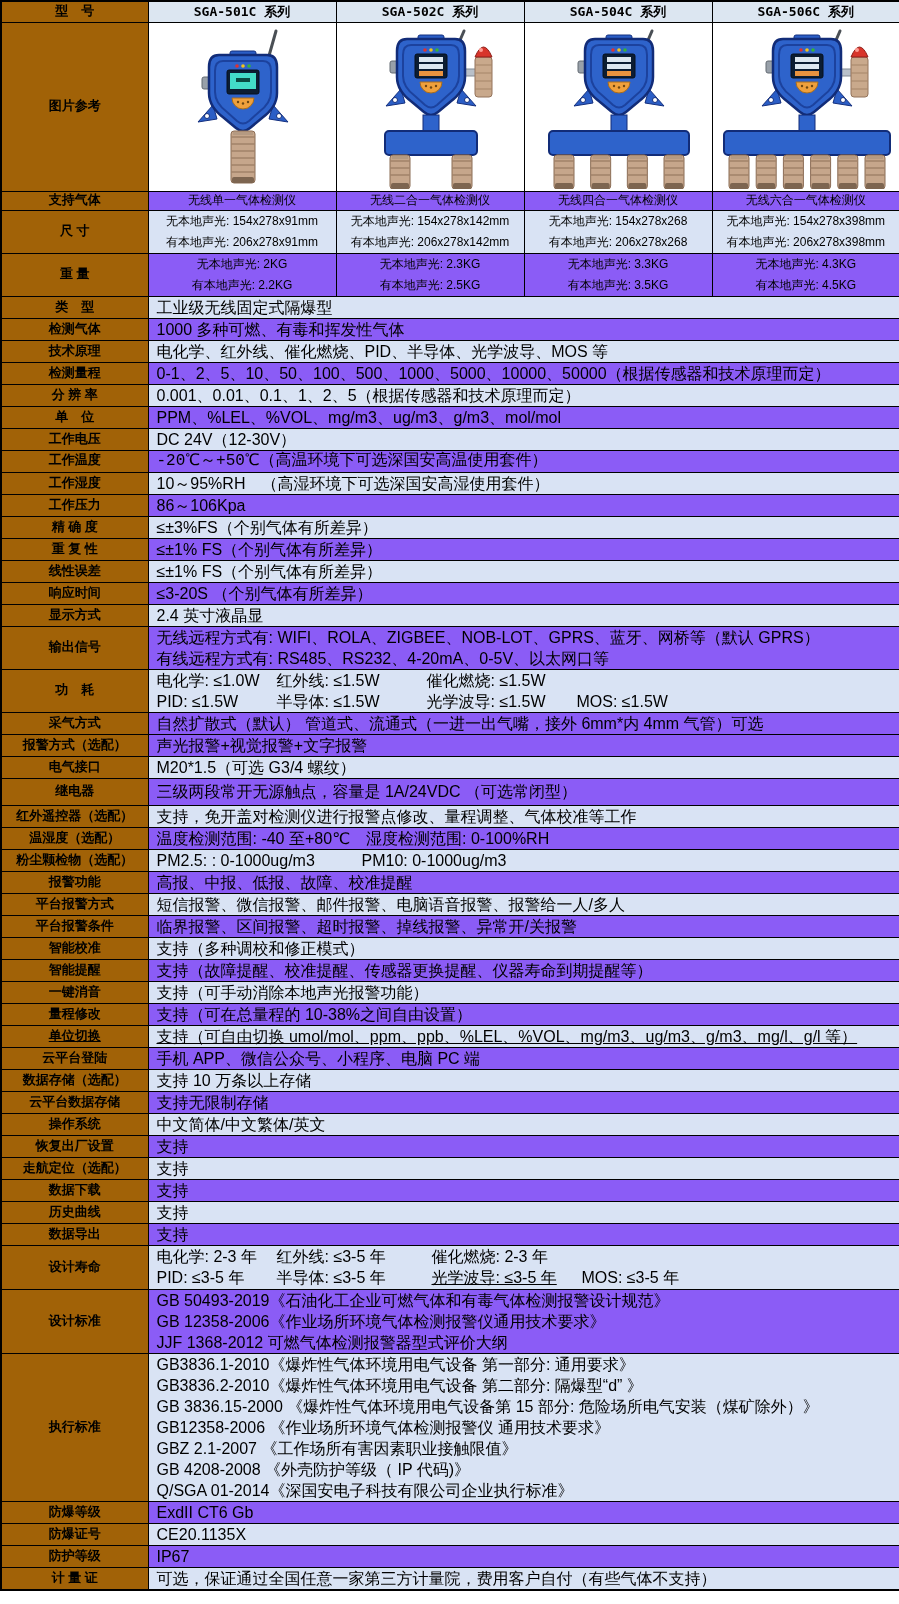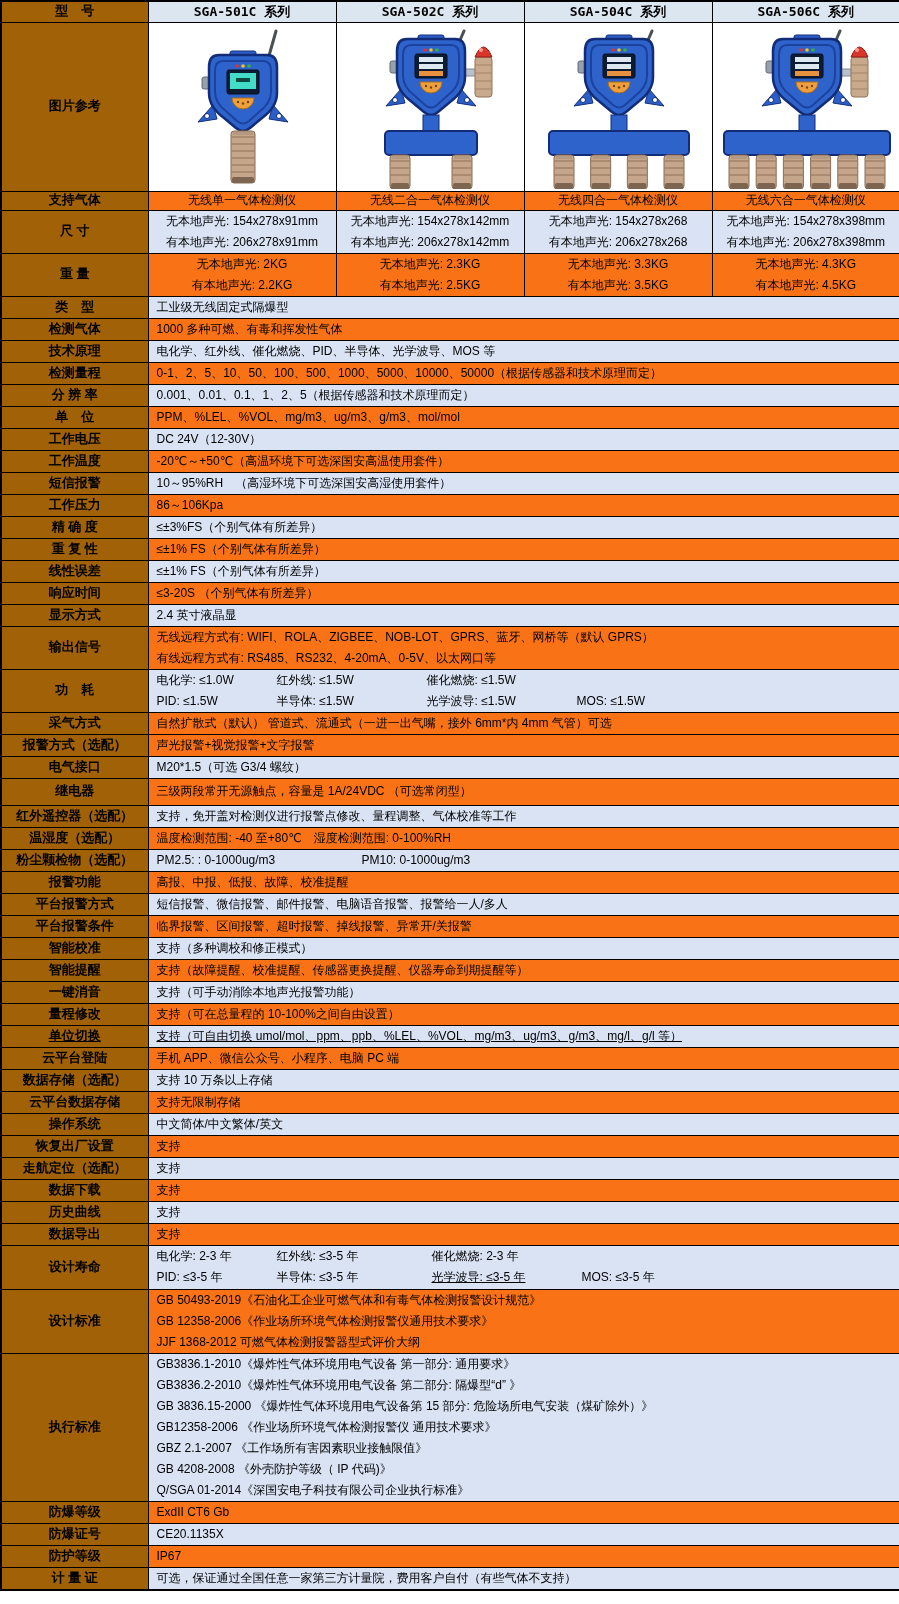--- a/index.html
+++ b/index.html
@@ -4,25 +4,25 @@
 <style>
   html,body{margin:0;padding:0;background:#fff;}
   body{width:899px;font-family:"Liberation Sans","DejaVu Sans",sans-serif;color:#000;}
   table{border-collapse:collapse;width:899px;table-layout:fixed;border:2px solid #000;}
   td{border:1px solid #000;overflow:hidden;vertical-align:middle;padding:0;}
   col.c-label{width:147px;}
   col.c-model{width:188px;}
   .label{background:#a16207;font-weight:bold;text-align:center;font-size:13px;line-height:1.15;padding:0 2px;}
   .model{background:#dce6f1;font-weight:bold;text-align:center;font-size:13px;font-family:"DejaVu Sans Mono","Liberation Mono",monospace;}
   .imgcell{background:#ffffff;text-align:center;vertical-align:middle;}
-  .value{font-size:12px;font-weight:500;padding-left:8px;}
+  .value{font-size:16px;font-weight:500;padding-left:8px;}
   .value .ln{line-height:21px;white-space:nowrap;}
   .pc{font-size:12px;font-weight:500;text-align:center;}
   .pc .ln{line-height:21px;white-space:nowrap;}
-  .sa{background:#f97316;}
+  .sa{background:#8b5cf6;}
   .sb{background:#d9e3f4;}
   .seg{display:inline-block;}
   svg{display:block;margin:0 auto;}
 </style>
 </head>
 <body>
 
 <table>
   <colgroup>
     <col class="c-label">
@@ -332,28 +332,28 @@
         <td colspan="4" class="value sa">
           <div class="ln">PPM、%LEL、%VOL、mg/m3、ug/m3、g/m3、mol/mol</div>
         </td>
       </tr>
       <tr style="height: 21px;">
         <td class="label">工作电压</td>
         <td colspan="4" class="value sb">
           <div class="ln">DC 24V（12-30V）</div>
         </td>
       </tr>
-      <tr style="height: 21px;">
+      <tr style="height: 21px; font-family: Liberation Mono, monospace;">
         <td class="label">工作温度</td>
         <td colspan="4" class="value sa">
           <div class="ln">-20℃～+50℃（高温环境下可选深国安高温使用套件）</div>
         </td>
       </tr>
       <tr style="height: 21px;">
-        <td class="label">短信报警</td>
+        <td class="label">工作湿度</td>
         <td colspan="4" class="value sb">
           <div class="ln">10～95%RH　（高湿环境下可选深国安高湿使用套件）</div>
         </td>
       </tr>
       <tr style="height: 21px;">
         <td class="label">工作压力</td>
         <td colspan="4" class="value sa">
           <div class="ln">86～106Kpa</div>
         </td>
       </tr>
@@ -475,21 +475,21 @@
       </tr>
       <tr style="height: 22px;">
         <td class="label">一键消音</td>
         <td colspan="4" class="value sb">
           <div class="ln">支持（可手动消除本地声光报警功能）</div>
         </td>
       </tr>
       <tr style="height: 22px;">
         <td class="label">量程修改</td>
         <td colspan="4" class="value sa">
-          <div class="ln">支持（可在总量程的 10-100%之间自由设置）</div>
+          <div class="ln">支持（可在总量程的 10-38%之间自由设置）</div>
         </td>
       </tr>
       <tr style="height: 22px; text-decoration: underline;">
         <td class="label">单位切换</td>
         <td colspan="4" class="value sb">
           <div class="ln">支持（可自由切换 umol/mol、ppm、ppb、%LEL、%VOL、mg/m3、ug/m3、g/m3、mg/l、g/l 等）</div>
         </td>
       </tr>
       <tr style="height: 22px;">
         <td class="label">云平台登陆</td>

